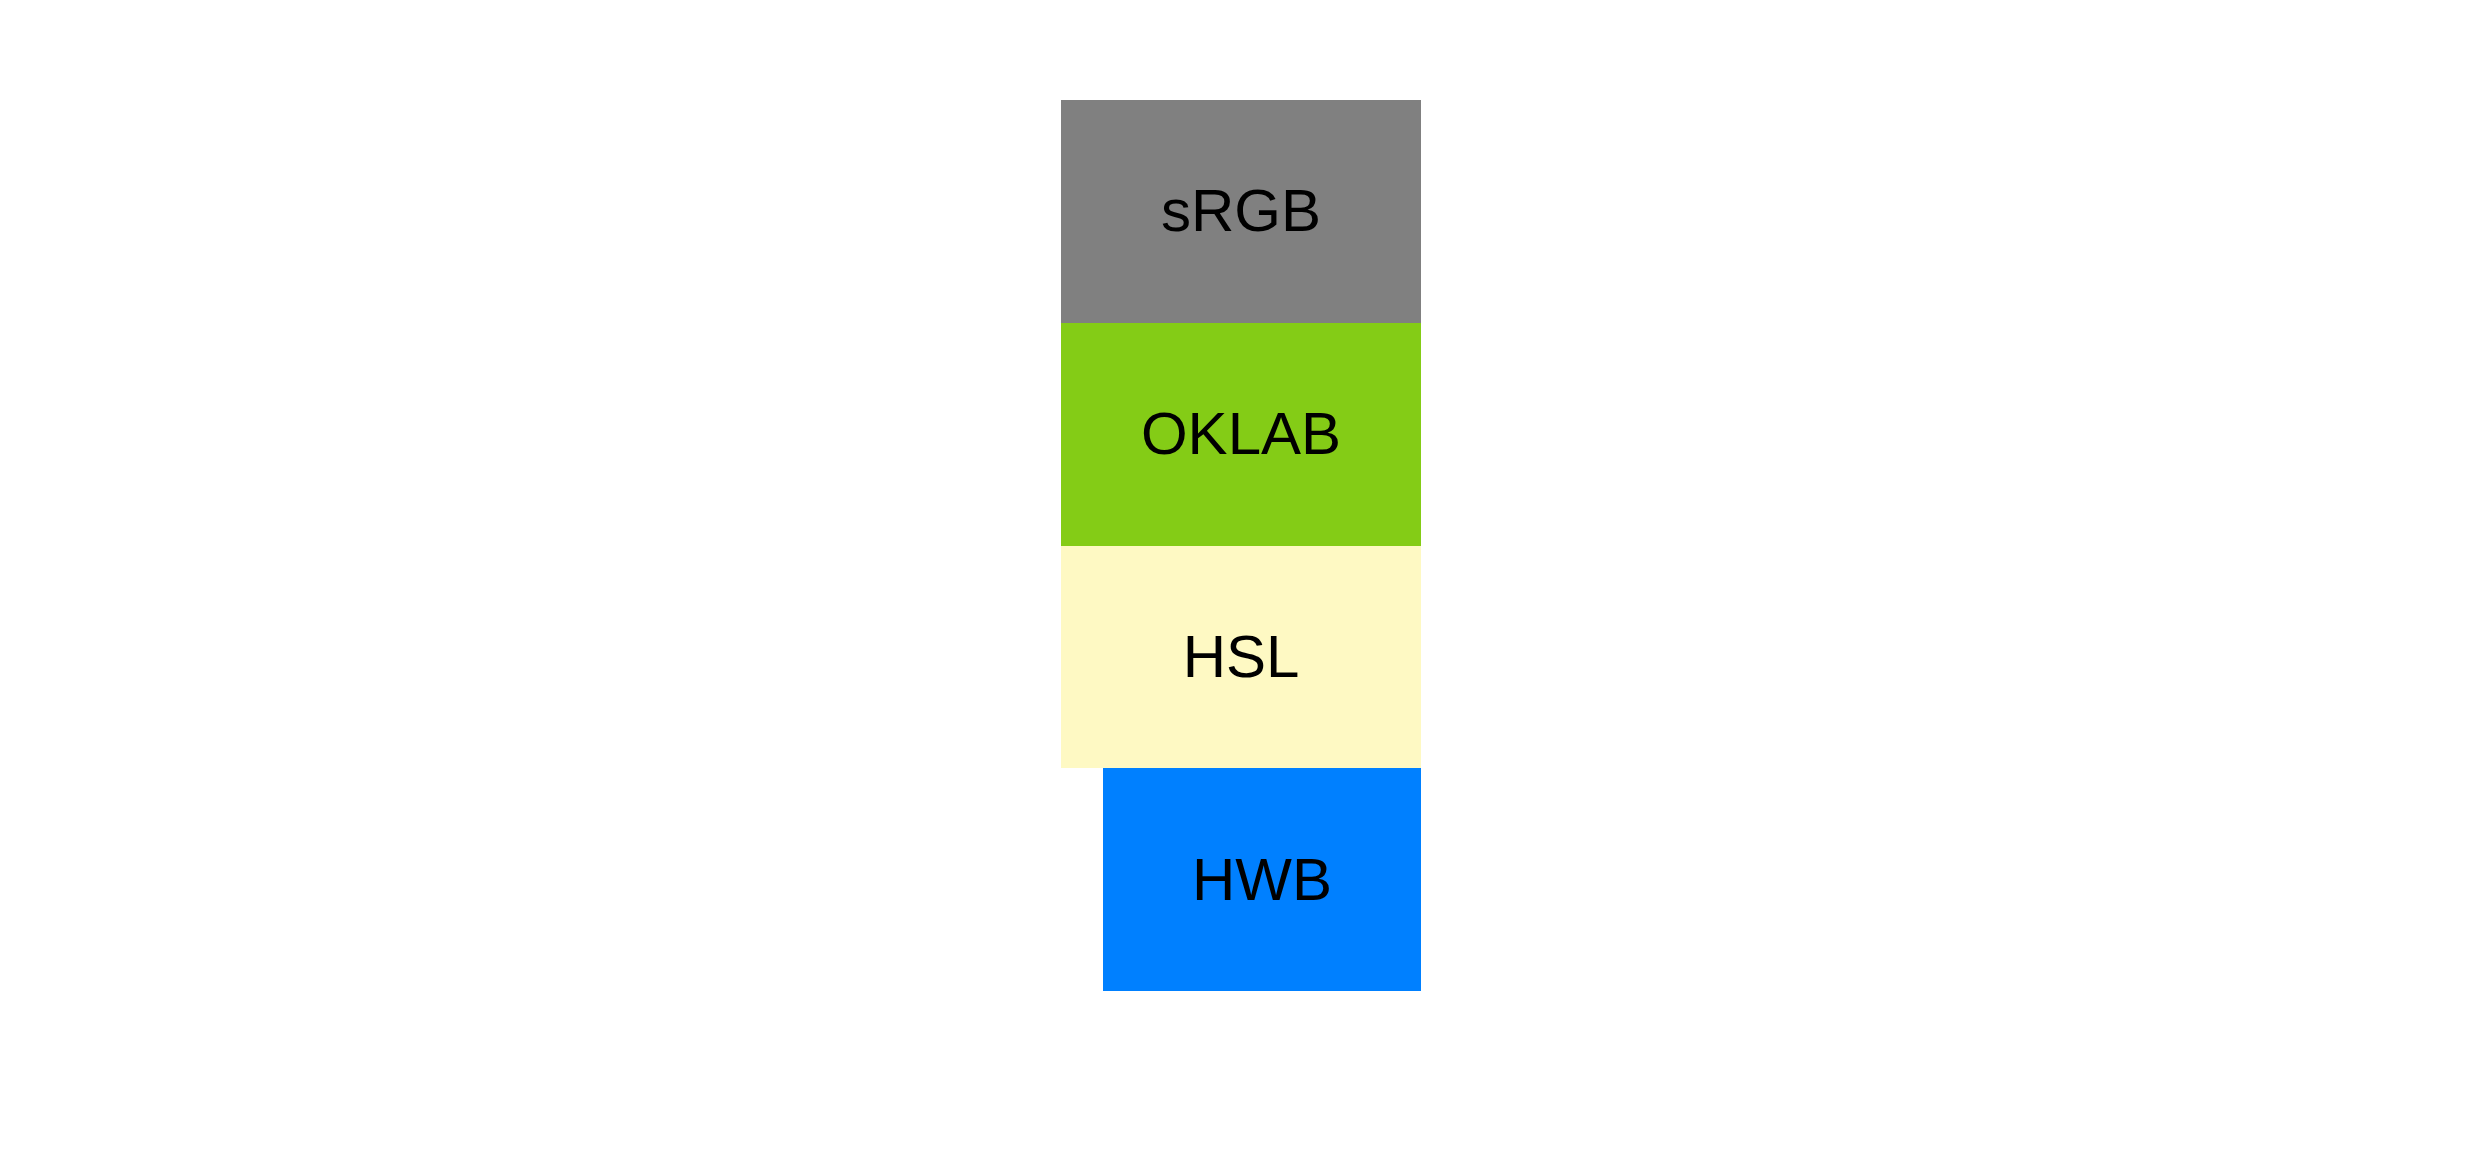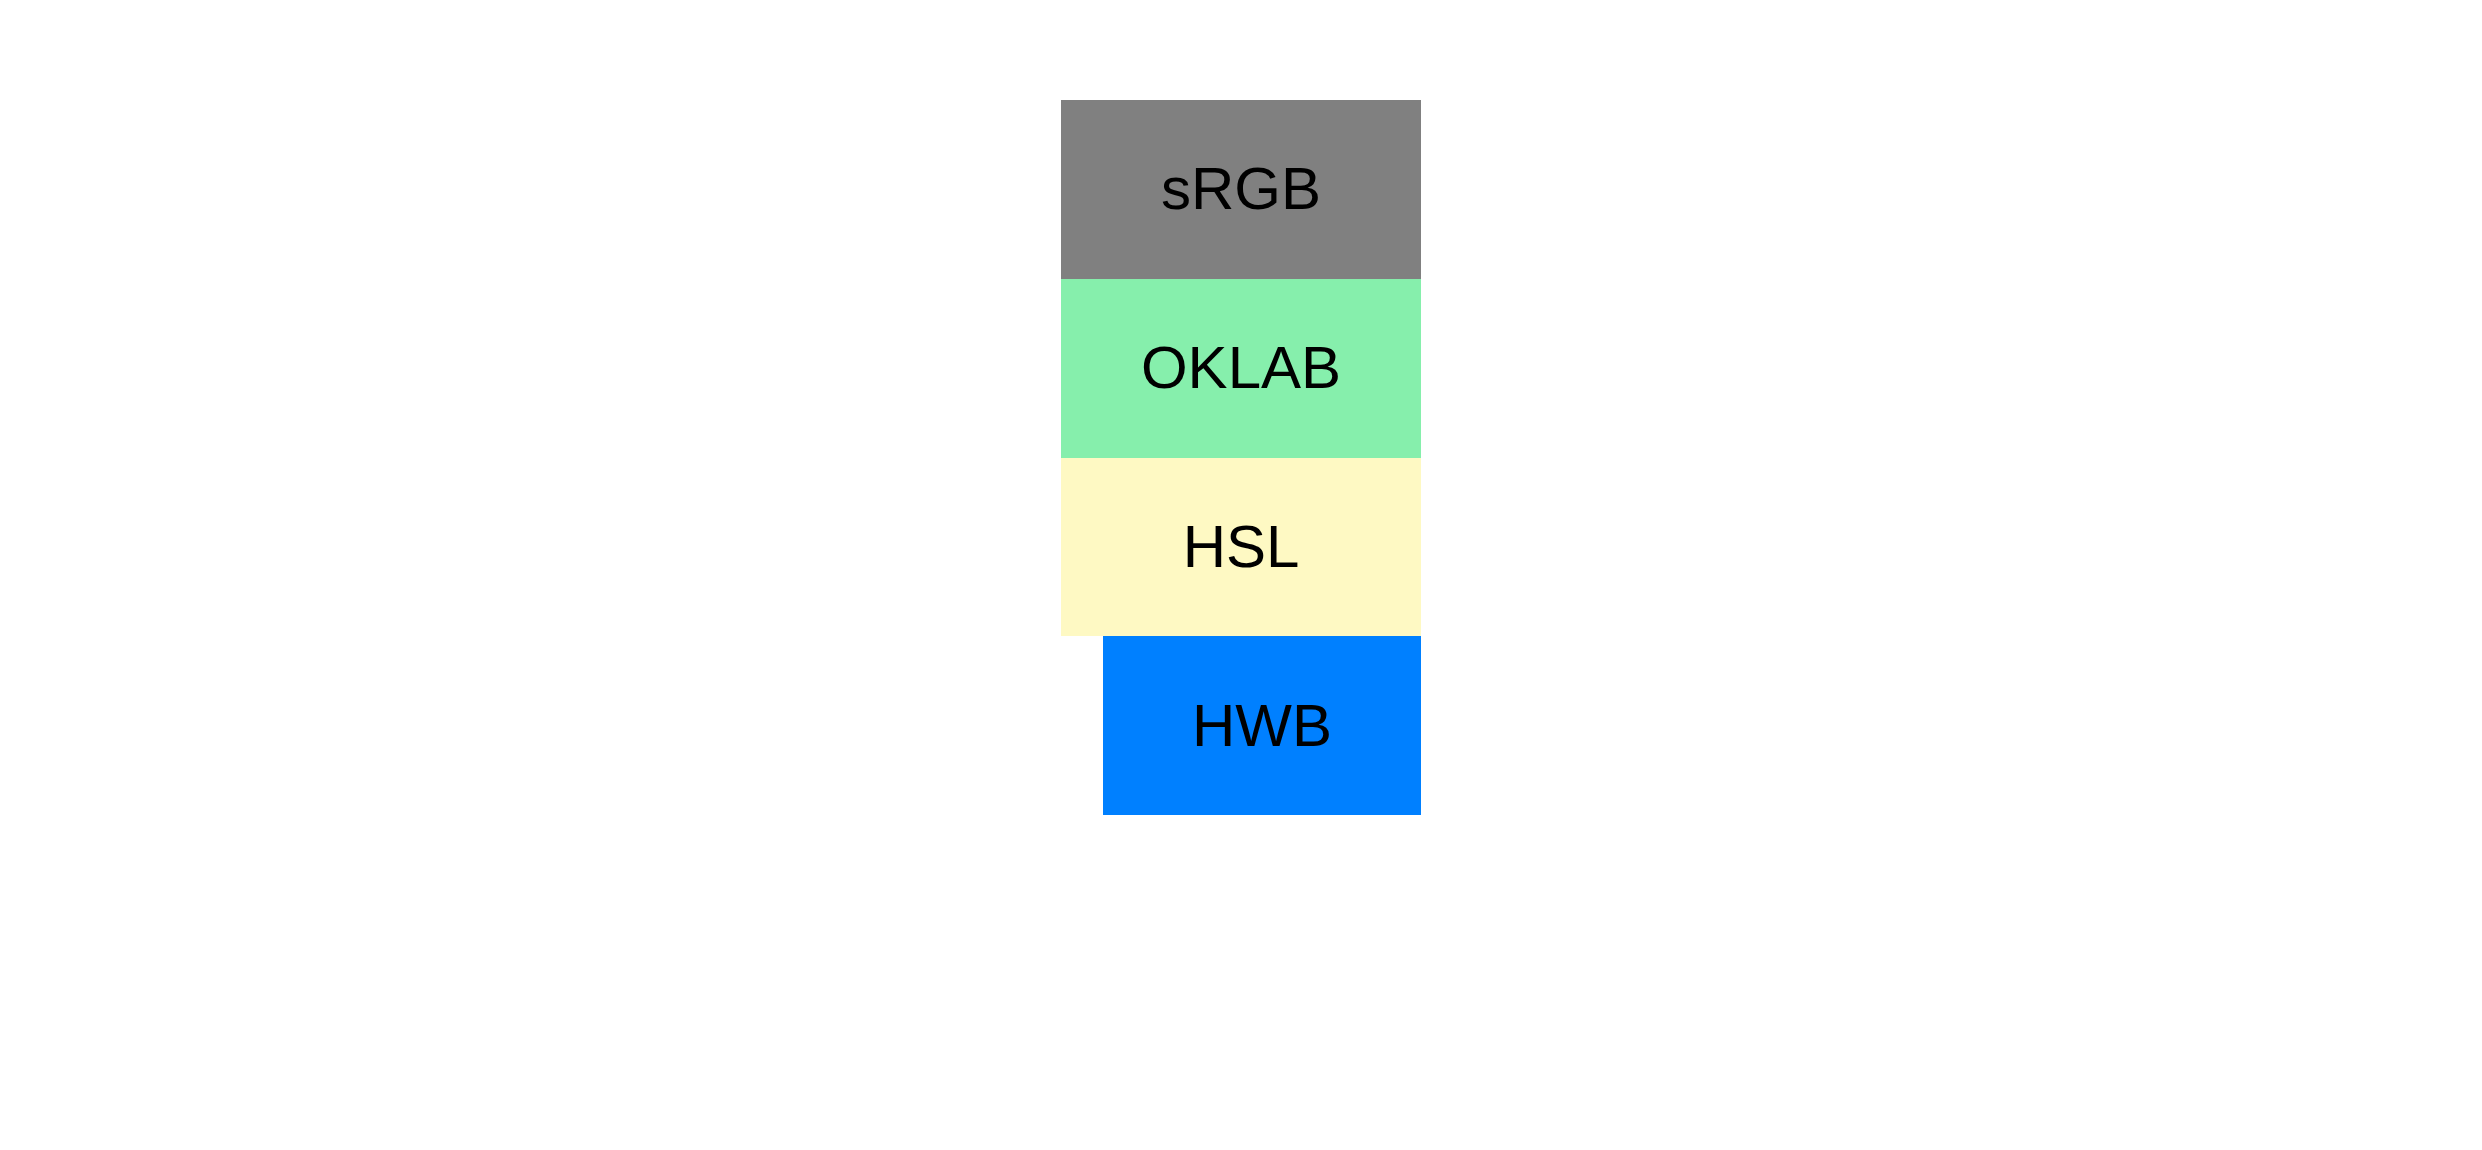--- a/index.html
+++ b/index.html
@@ -14,21 +14,21 @@
     position: relative;
     width: 2482px;
     height: 1150px;
     overflow: hidden;
   }
   .stack {
     position: absolute;
     left: 1061px;
     top: 100px;
     width: 360px;
-    height: 715px;
+    height: 891px;
     display: flex;
     flex-direction: column;
   }
   .swatch {
     flex: 1 1 0;
     display: flex;
     align-items: center;
     justify-content: center;
   }
   .swatch-label {
@@ -42,21 +42,21 @@
 </head>
 <body>
 
 <div class="page" style="background-color: rgb(255, 255, 255);">
   <div class="stack">
 
     <div class="swatch" style="background-color: rgb(128, 128, 128);">
       <span class="swatch-label">sRGB</span>
     </div>
 
-    <div class="swatch" style="background-color: #86efac;">
+    <div class="swatch" style="background-color: #84cc16;">
       <span class="swatch-label">OKLAB</span>
     </div>
 
     <div class="swatch" style="background-color: #fef9c3;">
       <span class="swatch-label">HSL</span>
     </div>
 
     <div class="swatch" style="background-color: rgb(0, 128, 255); margin-left: 42px;">
       <span class="swatch-label">HWB</span>
     </div>

